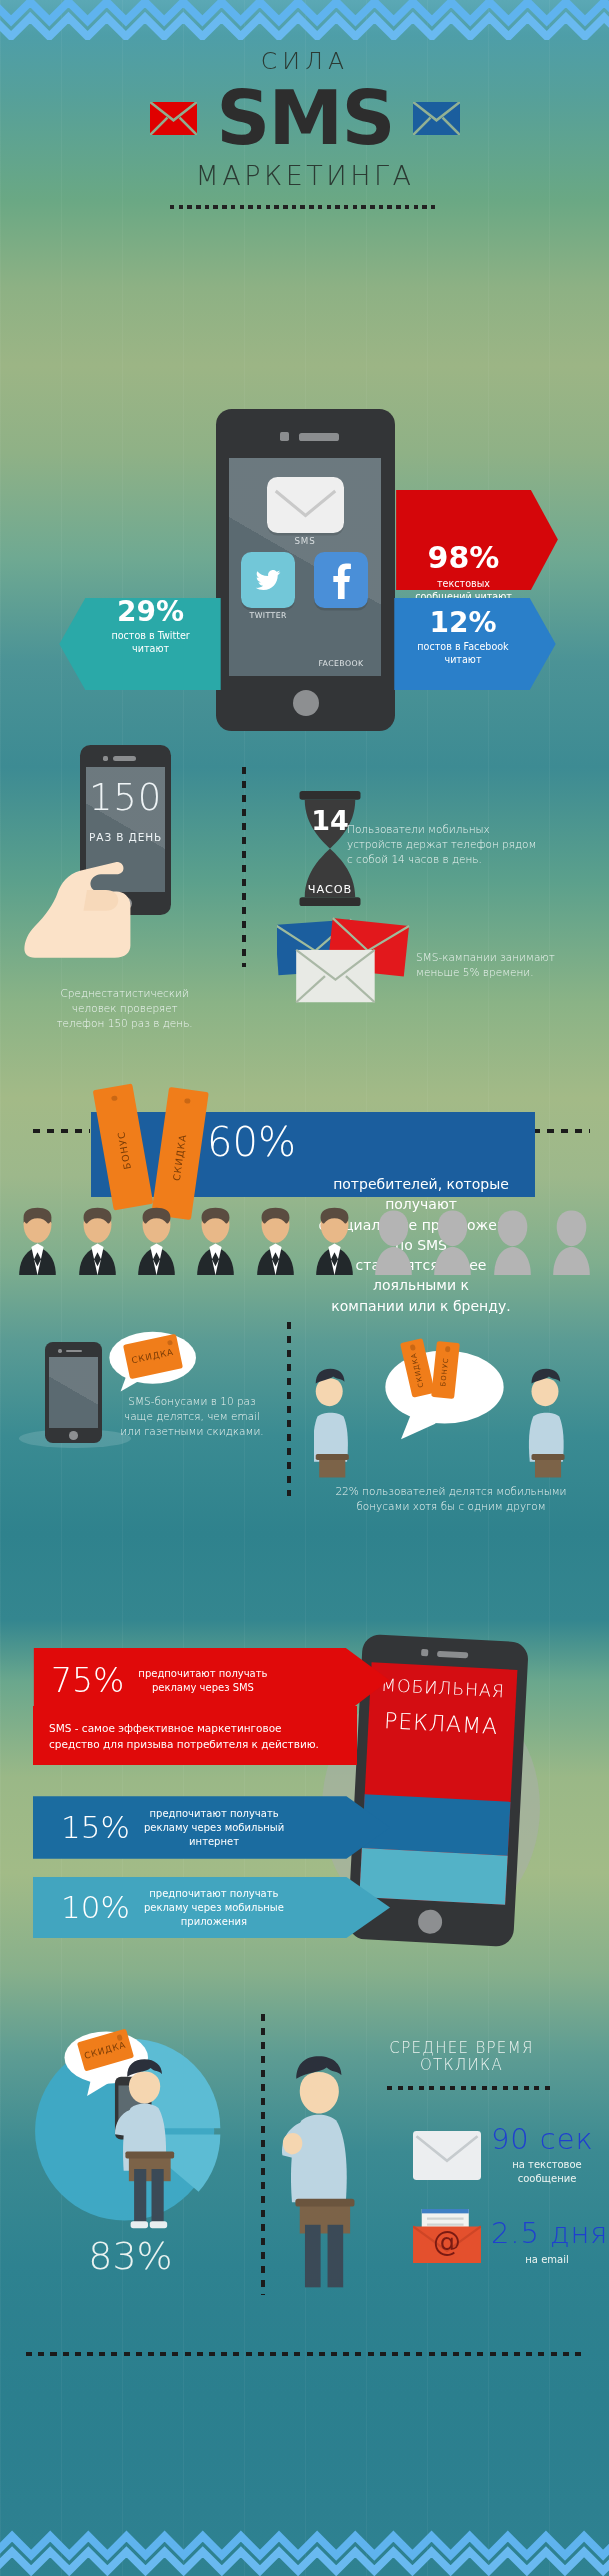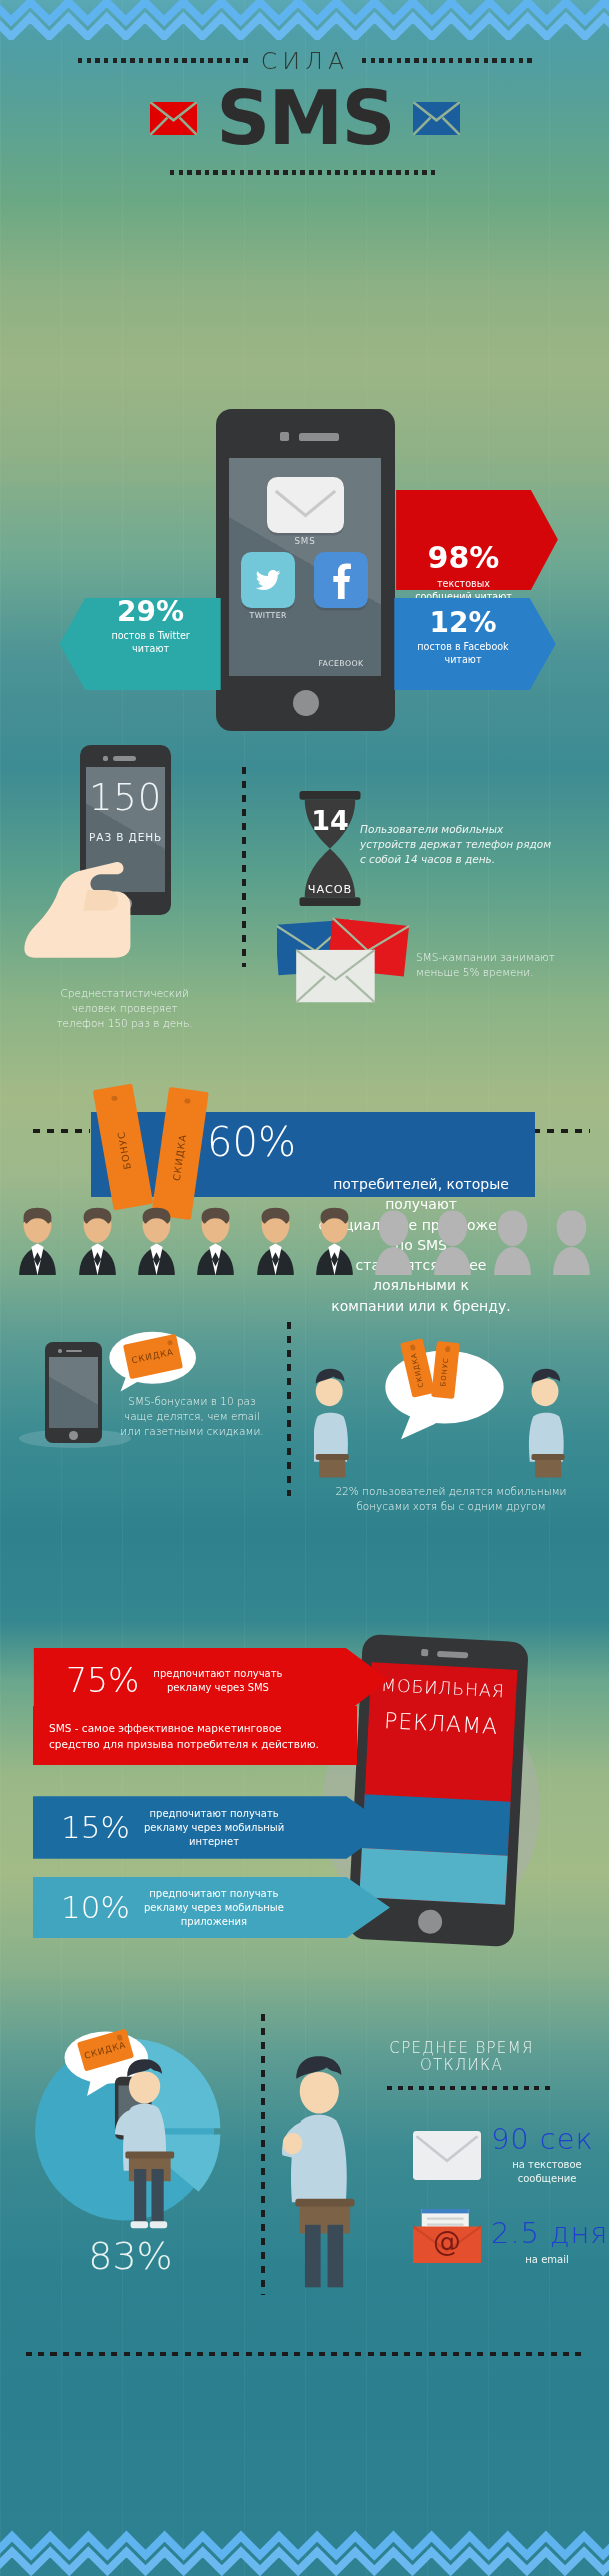--- a/index.html
+++ b/index.html
@@ -46,21 +46,21 @@
   .grid { position:absolute; inset:0; pointer-events:none;
     background-image:repeating-linear-gradient(90deg, rgba(255,255,255,0.045) 0px, rgba(255,255,255,0.045) 0.9px, transparent 0.9px, transparent 61px);
   }
 
   
   .chev-top { position:absolute; top:0; left:0; width:610px; height:40px; overflow:hidden; }
   .chev-bot { position:absolute; bottom:0; left:0; width:610px; height:52px; overflow:hidden; }
 
   
   .hdr { position:absolute; top:45px; left:0; width:610px; text-align:center; }
-  .sila-row { display:flex; align-items:center; justify-content:center; gap:12.2px; height:31px; }
+  .sila-row { display:flex; align-items:center; justify-content:center; gap:12.2px; height:31px;flex-direction:column; }
   .dots-line { width:170px; height:4.4px;
       background-image:repeating-linear-gradient(90deg,#222 0 4.4px, transparent 4.4px 8.7px);}
   .sila { font-family:"DejaVu Sans", sans-serif; font-size:23.5px; letter-spacing:5.2px;
           color:#2b3a33; font-weight:300; }
   .sms-row { display:flex; align-items:center; justify-content:center; gap:19px; margin-top:5.2px;}
   .sms-word { font-size:75px; font-weight:bold; letter-spacing:-1.7px; color:#2d2d2d; line-height:1; }
   .env { width:47px; height:33px; position:relative; }
   .env.red { background:#e00000; }
   .env.blue { background:#1b5e9e; }
   .marketinga { font-size:27px; letter-spacing:3.5px; color:#2b3a33; font-weight:300; margin-top:3.5px;}
@@ -122,20 +122,21 @@
       <div class="sms-word">SMS</div>
       <div class="env blue">
         <svg width="47" height="33" viewBox="0 0 54 38">
             <rect width="54" height="38" fill="#1b5e9e"></rect>
             <polyline points="0,0 27,21 54,0" fill="none" stroke="#93b193" stroke-width="3"></polyline>
             <line x1="0" y1="38" x2="20" y2="18" stroke="#93b193" stroke-width="3"></line>
             <line x1="54" y1="38" x2="34" y2="18" stroke="#93b193" stroke-width="3"></line>
           </svg>
       </div>
     </div>
+    <div class="marketinga">МАРКЕТИНГА</div>
     <div class="dots-wide"></div>
   </div>
 
   <div class="phone" style="left:216px; top:409px; width:179px; height:322px;">
     <div class="cam" style="left:64px; top:22.6px; width:8.7px; height:9.6px;"></div>
     <div class="speaker" style="left:83px; top:24.4px; width:40px; height:7.8px;"></div>
     <div class="screen" style="left:13px; top:49px; width:152px; height:218px;">
       <div class="gloss" style="inset:0;"></div>
       <div class="abs" style="left:38px; top:19px; width:77px; height:56px; background:#efefef; border-radius:10.5px; box-shadow:0 2.6px 0 rgba(0,0,0,.12);">
         <svg width="77" height="56" viewBox="0 0 88 64">
@@ -214,21 +215,21 @@
 телефон 150 раз в день.</span></div>
 
   <svg class="abs" width="68" height="115" viewBox="0 0 78 132" style="left:296px; top:791px;">
     <rect x="4" y="0" width="70" height="10" rx="3" fill="#2f2f2f"></rect>
     <rect x="4" y="122" width="70" height="10" rx="3" fill="#2f2f2f"></rect>
     <path d="M10 10 L68 10 C68 40 47 58 39 66 C31 58 10 40 10 10 Z" fill="#3b3b3b"></path>
     <path d="M10 122 L68 122 C68 92 47 74 39 66 C31 74 10 92 10 122 Z" fill="#3b3b3b"></path>
   </svg>
   <div class="abs" style="left:296px; top:805px; width:68px; text-align:center; color:#fff; font-size:27px; font-weight:bold;">14</div>
   <div class="abs" style="left:296px; top:883px; width:68px; text-align:center; color:#fff; font-size:11.3px; letter-spacing:0.9px;">ЧАСОВ</div>
-  <div class="abs bodytext" style="left:360px; top:822px; width:235px; font-size:10.5px; text-align:left; white-space:pre-line;font-style:italic;"><span>Пользователи мобильных
+  <div class="abs bodytext" style="left:347px; top:822px; width:235px; font-size:10.5px; text-align:left; white-space:pre-line;"><span>Пользователи мобильных
 устройств держат телефон рядом
 с собой 14 часов в день.</span></div>
 
   <svg class="abs" width="157" height="96" viewBox="0 0 180 110" style="left:277px; top:915px;">
     <g transform="translate(0,8) rotate(-4 45 35)">
       <rect x="0" y="0" width="88" height="58" fill="#1b5e9e"></rect>
       <polyline points="0,0 44,33 88,0" fill="none" stroke="#9fbb9c" stroke-width="2.6"></polyline>
     </g>
     <g transform="translate(60,8) rotate(6 45 35)">
       <rect x="0" y="0" width="88" height="58" fill="#e2181c"></rect>
@@ -400,21 +401,21 @@
       <div class="abs" style="left:0; top:132px; width:146px; height:54px; background:#1b6ca0;"></div>
       <div class="abs" style="left:0; top:186px; width:146px; height:49px; background:#53b2c7;"></div>
     </div>
     <div class="home" style="left:70px; top:272px; width:24.4px; height:24.4px;"></div>
   </div>
 
   <div class="abs" style="left:33px; top:1648px; width:357px; height:65px;">
     <svg width="357" height="65" viewBox="0 0 410 75" style="position:absolute;inset:0;">
         <polygon points="0,0 360,0 410,37 360,75 0,75" fill="#e00a0a"></polygon>
       </svg>
-    <div style="position:relative; display:flex; align-items:center; height:65px; padding-left:33px;">
+    <div style="position:relative; display:flex; align-items:center; height:65px; padding-left:18px;">
       <div style="color:#fff; font-size:33px; font-weight:300; line-height:1;">75%</div>
       <div style="color:#fff; font-size:10px; line-height:1.4; margin-left:14px; text-align:center; white-space:pre-line;"><span>предпочитают получать
 рекламу через SMS</span></div>
     </div>
   </div>
 
   <div class="abs" style="left:33px; top:1706px; width:324px; height:59px; background:#e00a0a;"></div>
   <div class="abs" style="left:49px; top:1721px; width:305px; color:#fff; font-size:10.5px; line-height:1.5; white-space:pre-line;"><span>SMS - самое эффективное маркетинговое
 средство для призыва потребителя к действию.</span></div>
 

